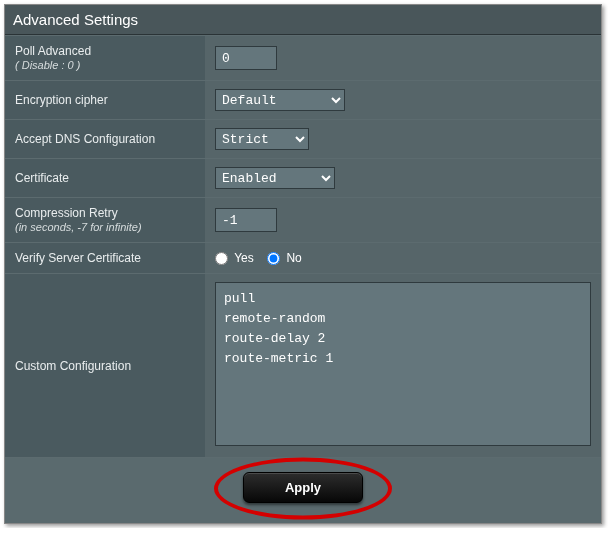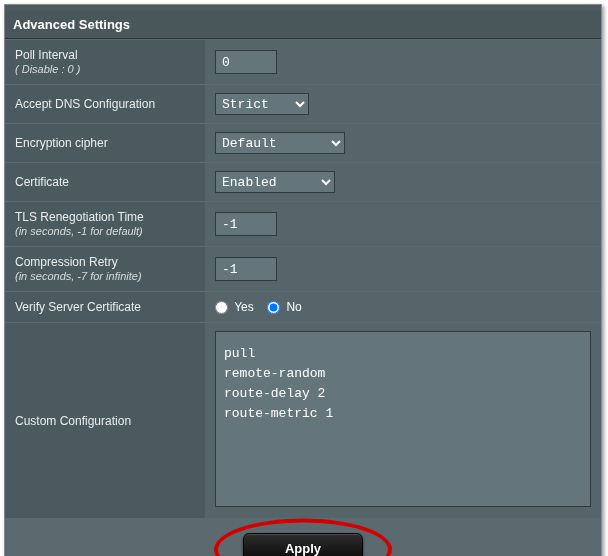--- a/index.html
+++ b/index.html
@@ -11,25 +11,24 @@
   .frame{
     width:596px;
     margin:4px;
     border:1px solid #888;
     box-shadow:2px 2px 4px rgba(0,0,0,0.4);
     background:#4a5a5f;
   }
   .panel-header{
     background:#49565a;
     color:#fff;
-    font-weight:bold;
-    font-size:13px;
+    font-weight:normal;
+    font-size:15px;
     padding:6px 10px 6px 8px;
     border-bottom:1px solid #2a3336;
-    margin-top:6px;
   }
   table.settings{
     width:100%;
     border-collapse:collapse;
     background:#4a5a5f;
   }
   table.settings td{
     border-top:1px solid #5c6b6f;
     border-bottom:1px solid #5c6b6f;
     padding:8px 10px;
@@ -81,21 +80,21 @@
   }
   textarea.cfg{
     width:358px;
     height:150px;
     background:#64767c;
     border:1px solid #2f3a3e;
     color:#fff;
     font-family:"Courier New",monospace;
     font-size:13px;
     line-height:20px;
-    padding:12px 8px;
+    padding:6px 8px;
     resize:none;
     overflow:auto;
   }
   .footer{
     background:#5a6a6e;
     padding:14px 0 20px 0;
     text-align:center;
     position:relative;
   }
   .apply-btn{
@@ -130,65 +129,56 @@
 
 <div class="frame">
 
   <div class="panel-header">Advanced Settings</div>
 
   <table class="settings">
 
     <tbody>
         <tr>
       <td class="label">
-        <span>Poll Interval</span><br>
+        <span>Poll Advanced</span><br>
         <span class="sub">( Disable : 0 )</span>
       </td>
       <td class="field">
         <input class="txt" type="text" value="0" style="">
       </td>
     </tr>
 
+
+    <tr>
+      <td class="label">Encryption cipher</td>
+      <td class="field">
+        <select class="sel" style="width:130px">
+          <option>Default</option>
+        </select>
+      </td>
+    </tr>
 
     <tr>
       <td class="label">Accept DNS Configuration</td>
       <td class="field">
         <select class="sel" style="width:94px">
           <option>Strict</option>
         </select>
       </td>
     </tr>
 
     <tr>
-      <td class="label">Encryption cipher</td>
-      <td class="field">
-        <select class="sel" style="width:130px">
-          <option>Default</option>
-        </select>
-      </td>
-    </tr>
-
-    <tr>
       <td class="label">Certificate</td>
       <td class="field">
         <select class="sel" style="width:120px">
           <option>Enabled</option>
         </select>
       </td>
     </tr>
 
-    <tr>
-      <td class="label">
-        <span>TLS Renegotiation Time</span><br>
-        <span class="sub">(in seconds, -1 for default)</span>
-      </td>
-      <td class="field">
-        <input class="txt" type="text" value="-1" style="">
-      </td>
-    </tr>
 
     <tr>
       <td class="label">
         <span>Compression Retry</span><br>
         <span class="sub">(in seconds, -7 for infinite)</span>
       </td>
       <td class="field">
         <input class="txt" type="text" value="-1" style="">
       </td>
     </tr>

